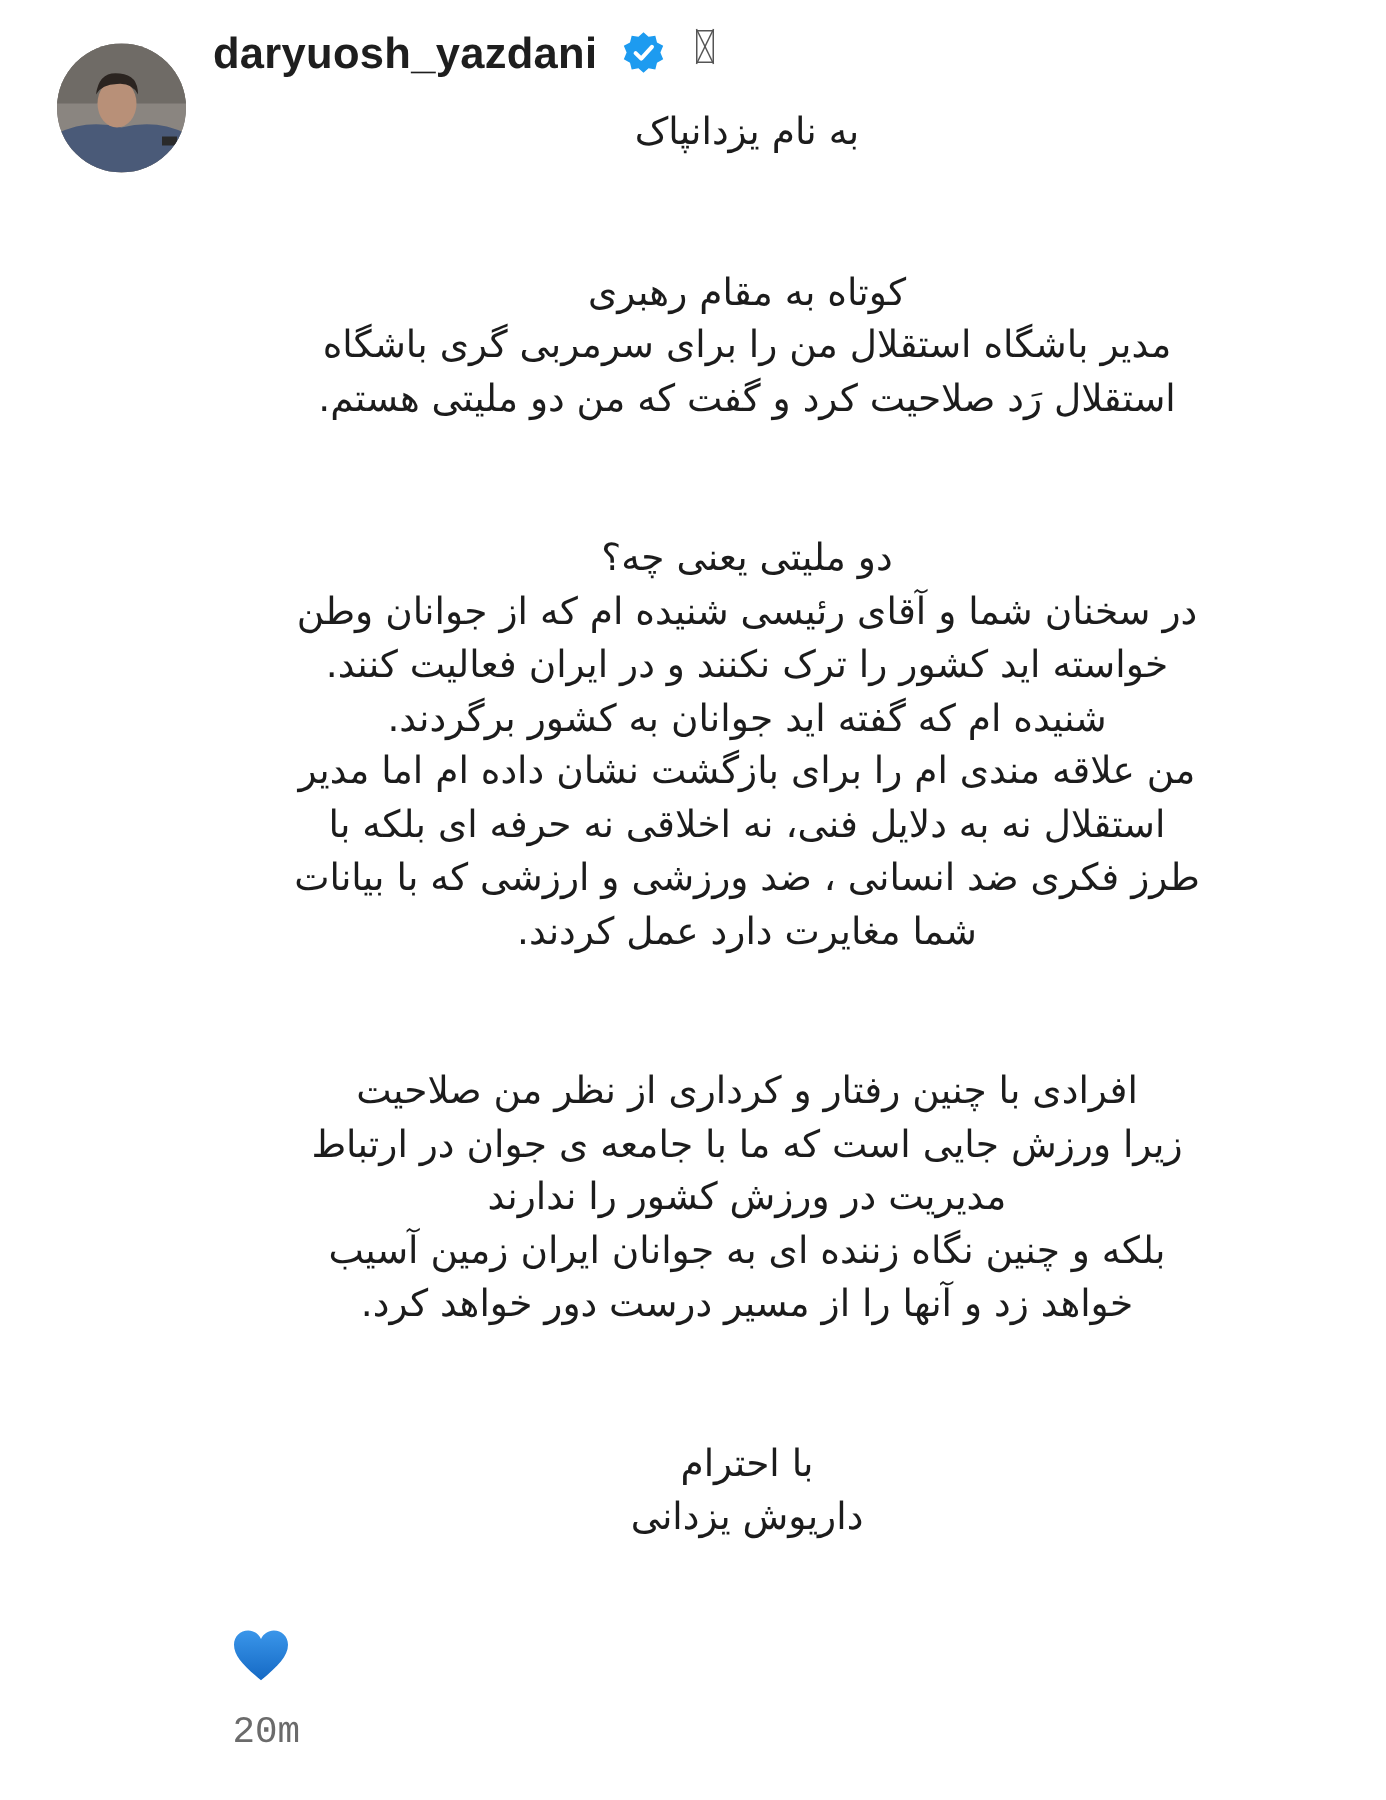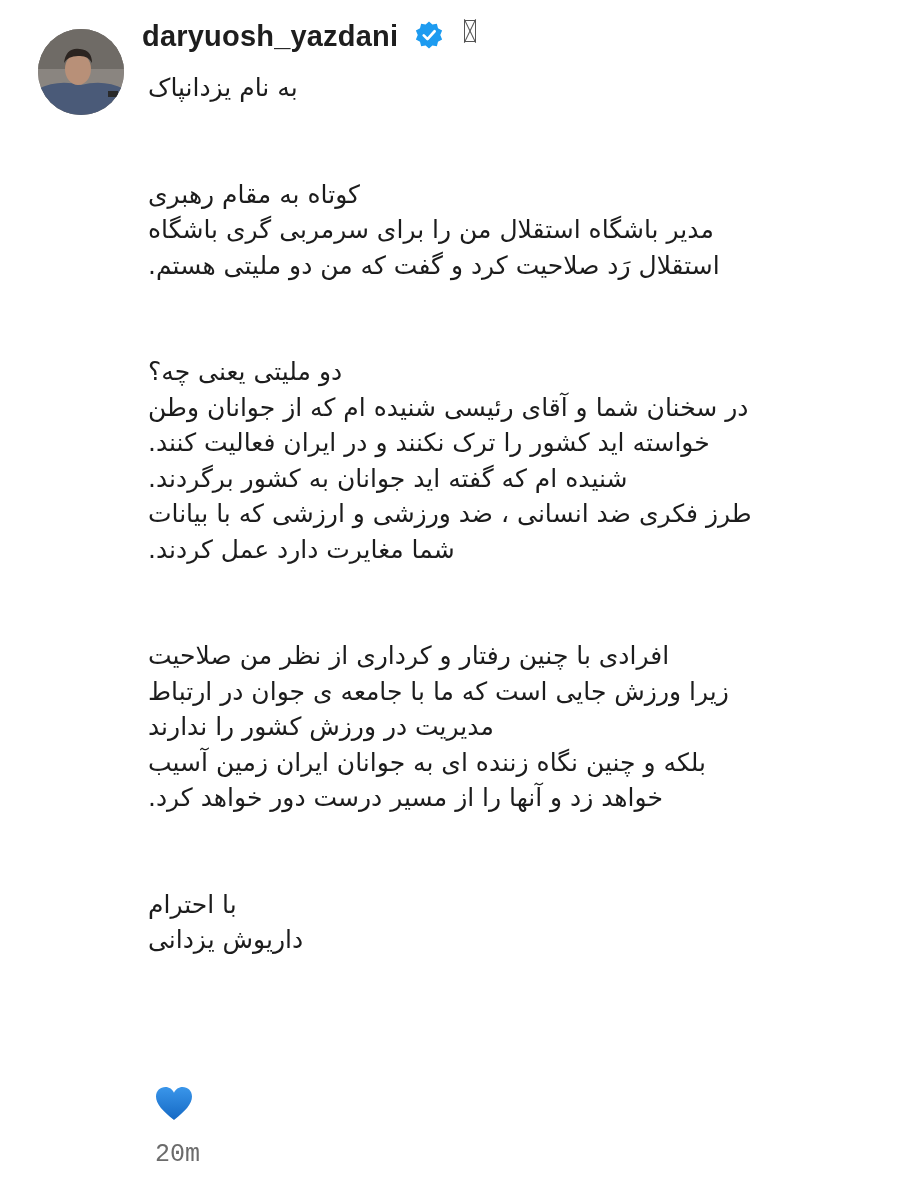--- a/index.html
+++ b/index.html
@@ -25,21 +25,21 @@
     position: relative; margin-left: 4px;
   }
   .tofu::before, .tofu::after {
     content: ""; position: absolute; left: 50%; top: 50%; width: 1px; height: 26px; background: #555;
   }
   .tofu::before { transform: translate(-50%,-50%) rotate(26deg); }
   .tofu::after { transform: translate(-50%,-50%) rotate(-26deg); }
 
   .caption {
     position: absolute; right: 76px; top: 70px; width: 700px;
-    direction: rtl; text-align: left;
+    direction: rtl; text-align: center;
     font-family: "DejaVu Sans", sans-serif; font-size: 25px; line-height: 35.5px; color: #1c1c1c;
   }
   .caption .line { white-space: nowrap; }
   .caption .blank { height: 35.5px; }
 
   .heart {
     position: absolute; left: 155px; top: 1086px; width: 38px; height: 36px;
   }
   .timestamp {
     position: absolute; left: 155px; top: 1140px;
@@ -76,20 +76,22 @@
     <div class="blank"></div>
     <div class="line">کوتاه به مقام رهبری</div>
     <div class="line">مدیر باشگاه استقلال من را برای سرمربی گری باشگاه</div>
     <div class="line">استقلال رَد صلاحیت کرد  و گفت که من دو ملیتی هستم.</div>
     <div class="blank"></div>
     <div class="blank"></div>
     <div class="line">دو ملیتی یعنی چه؟</div>
     <div class="line"> در سخنان شما و آقای رئیسی شنیده ام که از جوانان وطن</div>
     <div class="line">خواسته اید کشور را ترک نکنند و در ایران فعالیت کنند.</div>
     <div class="line">شنیده ام که گفته اید جوانان به کشور برگردند.</div>
+    <div class="line">من علاقه مندی ام را برای بازگشت نشان داده ام اما مدیر</div>
+    <div class="line">استقلال نه به دلایل فنی، نه اخلاقی نه حرفه ای بلکه با</div>
     <div class="line">طرز فکری ضد انسانی ، ضد ورزشی و ارزشی  که با بیانات</div>
     <div class="line">شما مغایرت دارد عمل کردند.</div>
     <div class="blank"></div>
     <div class="blank"></div>
     <div class="line">افرادی با چنین رفتار و کرداری از نظر من صلاحیت</div>
     <div class="line">زیرا ورزش جایی است که ما با جامعه ی جوان در ارتباط</div>
     <div class="line">مدیریت در ورزش کشور را ندارند</div>
     <div class="line">بلکه و چنین نگاه زننده ای به جوانان ایران زمین  آسیب</div>
     <div class="line">خواهد زد و آنها را از مسیر درست دور خواهد کرد.</div>
     <div class="blank"></div>

